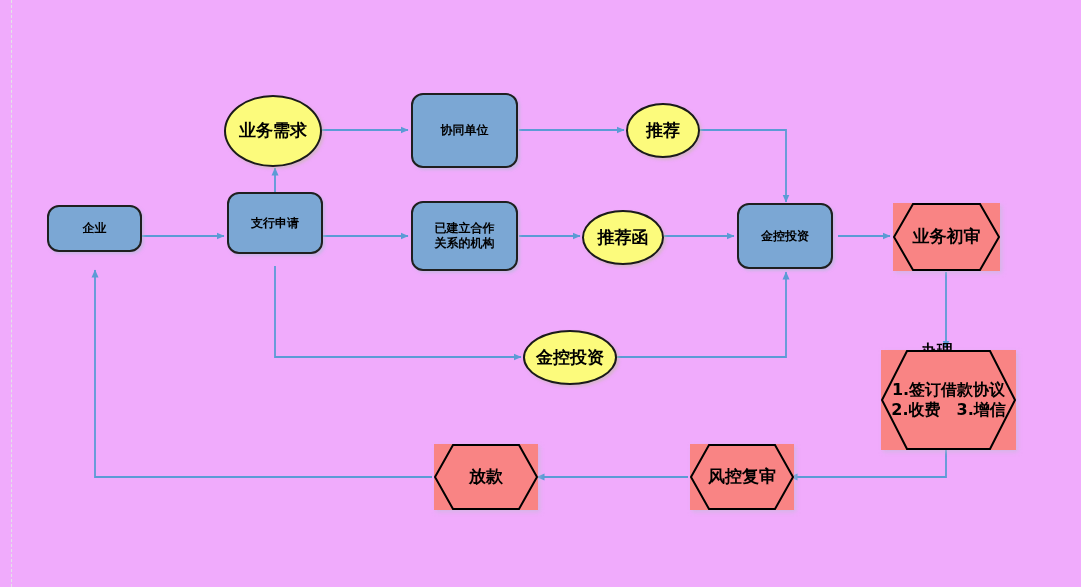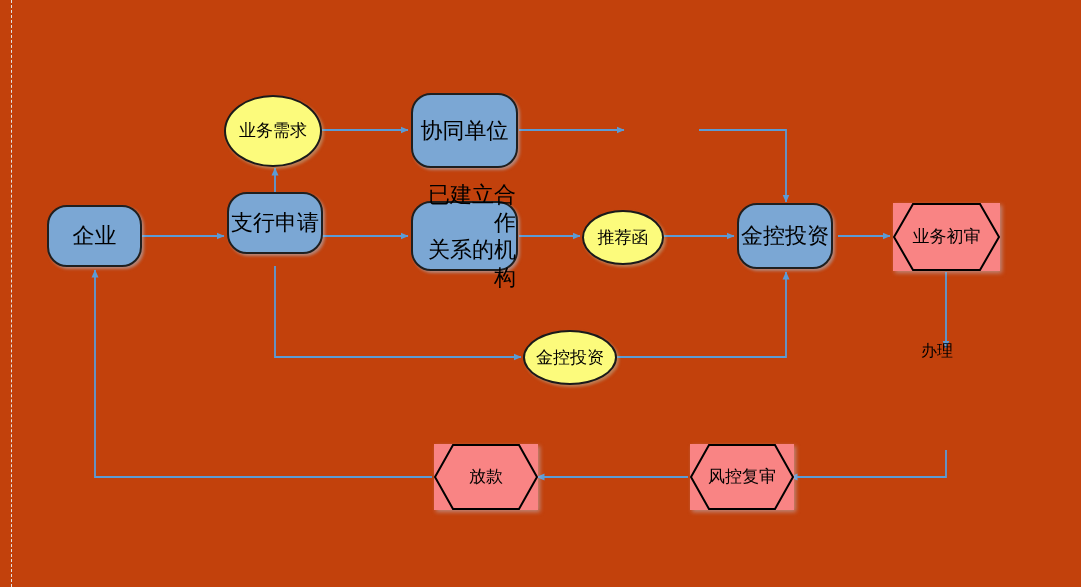--- a/index.html
+++ b/index.html
@@ -8,22 +8,23 @@
     padding: 0;
     background: #ffffff;
   }
   body {
     font-family: "DejaVu Sans", "Liberation Sans", sans-serif;
   }
   #canvas {
     position: relative;
     width: 1081px;
     height: 587px;
-    background: #c2410c;
+    background: #f0abfc;
     overflow: hidden;
+    font-weight: bold;
   }
   #edges {
     position: absolute;
     left: 0;
     top: 0;
     width: 1081px;
     height: 587px;
   }
   .guide-line {
     position: absolute;
@@ -40,23 +41,23 @@
     align-items: center;
     justify-content: center;
     text-align: center;
     color: #000000;
     line-height: 1.25;
     white-space: pre-line;
   }
   .node-proc {
     background: #7BA7D4;
     border: 2px solid #1f1f1f;
-    border-radius: 20px;
+    border-radius: 12px;
     box-shadow: 2px 2px 3px rgba(170,190,210,0.55);
-    font-size: 22px;
+    font-size: 12px;
   }
   .node-ellipse {
     background: #FCFB7C;
     border: 2px solid #1a1a1a;
     border-radius: 50%;
     box-shadow: 2px 2px 3px rgba(190,190,160,0.5);
     font-size: 17px;
   }
   .node-hex {
     background: #F98484;
@@ -132,22 +133,25 @@
   </svg>
 
   <div class="node node-ellipse" style="left:224px; top:95px; width:98px; height:72px;">
     <span>业务需求</span>
   </div>
 
   <div class="node node-proc" style="left:411px; top:93px; width:107px; height:75px;">
     <span>协同单位</span>
   </div>
 
-
-  <div class="node node-proc" style="left:47px; top:205px; width:95px; height:62px;">
+  <div class="node node-ellipse" style="left:626px; top:103px; width:74px; height:55px;">
+    <span>推荐</span>
+  </div>
+
+  <div class="node node-proc" style="left:47px; top:205px; width:95px; height:47px;">
     <span>企业</span>
   </div>
 
   <div class="node node-proc" style="left:227px; top:192px; width:96px; height:62px;">
     <span>支行申请</span>
   </div>
 
   <div class="node node-proc" style="left:411px; top:201px; width:107px; height:70px;text-align:right;">
     <span>已建立合作
 关系的机构</span>
@@ -167,20 +171,27 @@
     </svg>
     <span class="hex-label">业务初审</span>
   </div>
 
   <div class="node node-ellipse" style="left:523px; top:330px; width:94px; height:55px;">
     <span>金控投资</span>
   </div>
 
   <div class="edge-label" style="left:921px; top:298px;margin-top:43px;">办理</div>
 
+  <div class="node node-hex" style="left:881px; top:350px; width:135px; height:100px;">
+    <svg class="hex-svg" viewBox="0 0 135 100" preserveAspectRatio="none">
+      <polygon points="26,1 109,1 134,50 109,99 26,99 1,50" fill="#F98484" stroke="#000000" stroke-width="2"></polygon>
+    </svg>
+    <span class="hex-label" style="padding:0 6px; font-size:16px;">1.签订借款协议
+2.收费　3.增信</span>
+  </div>
 
   <div class="node node-hex" style="left:690px; top:444px; width:104px; height:66px;">
     <svg class="hex-svg" viewBox="0 0 104 66" preserveAspectRatio="none">
       <polygon points="19,1 85,1 103,33 85,65 19,65 1,33" fill="#F98484" stroke="#000000" stroke-width="2"></polygon>
     </svg>
     <span class="hex-label">风控复审</span>
   </div>
 
   <div class="node node-hex" style="left:434px; top:444px; width:104px; height:66px;">
     <svg class="hex-svg" viewBox="0 0 104 66" preserveAspectRatio="none">

